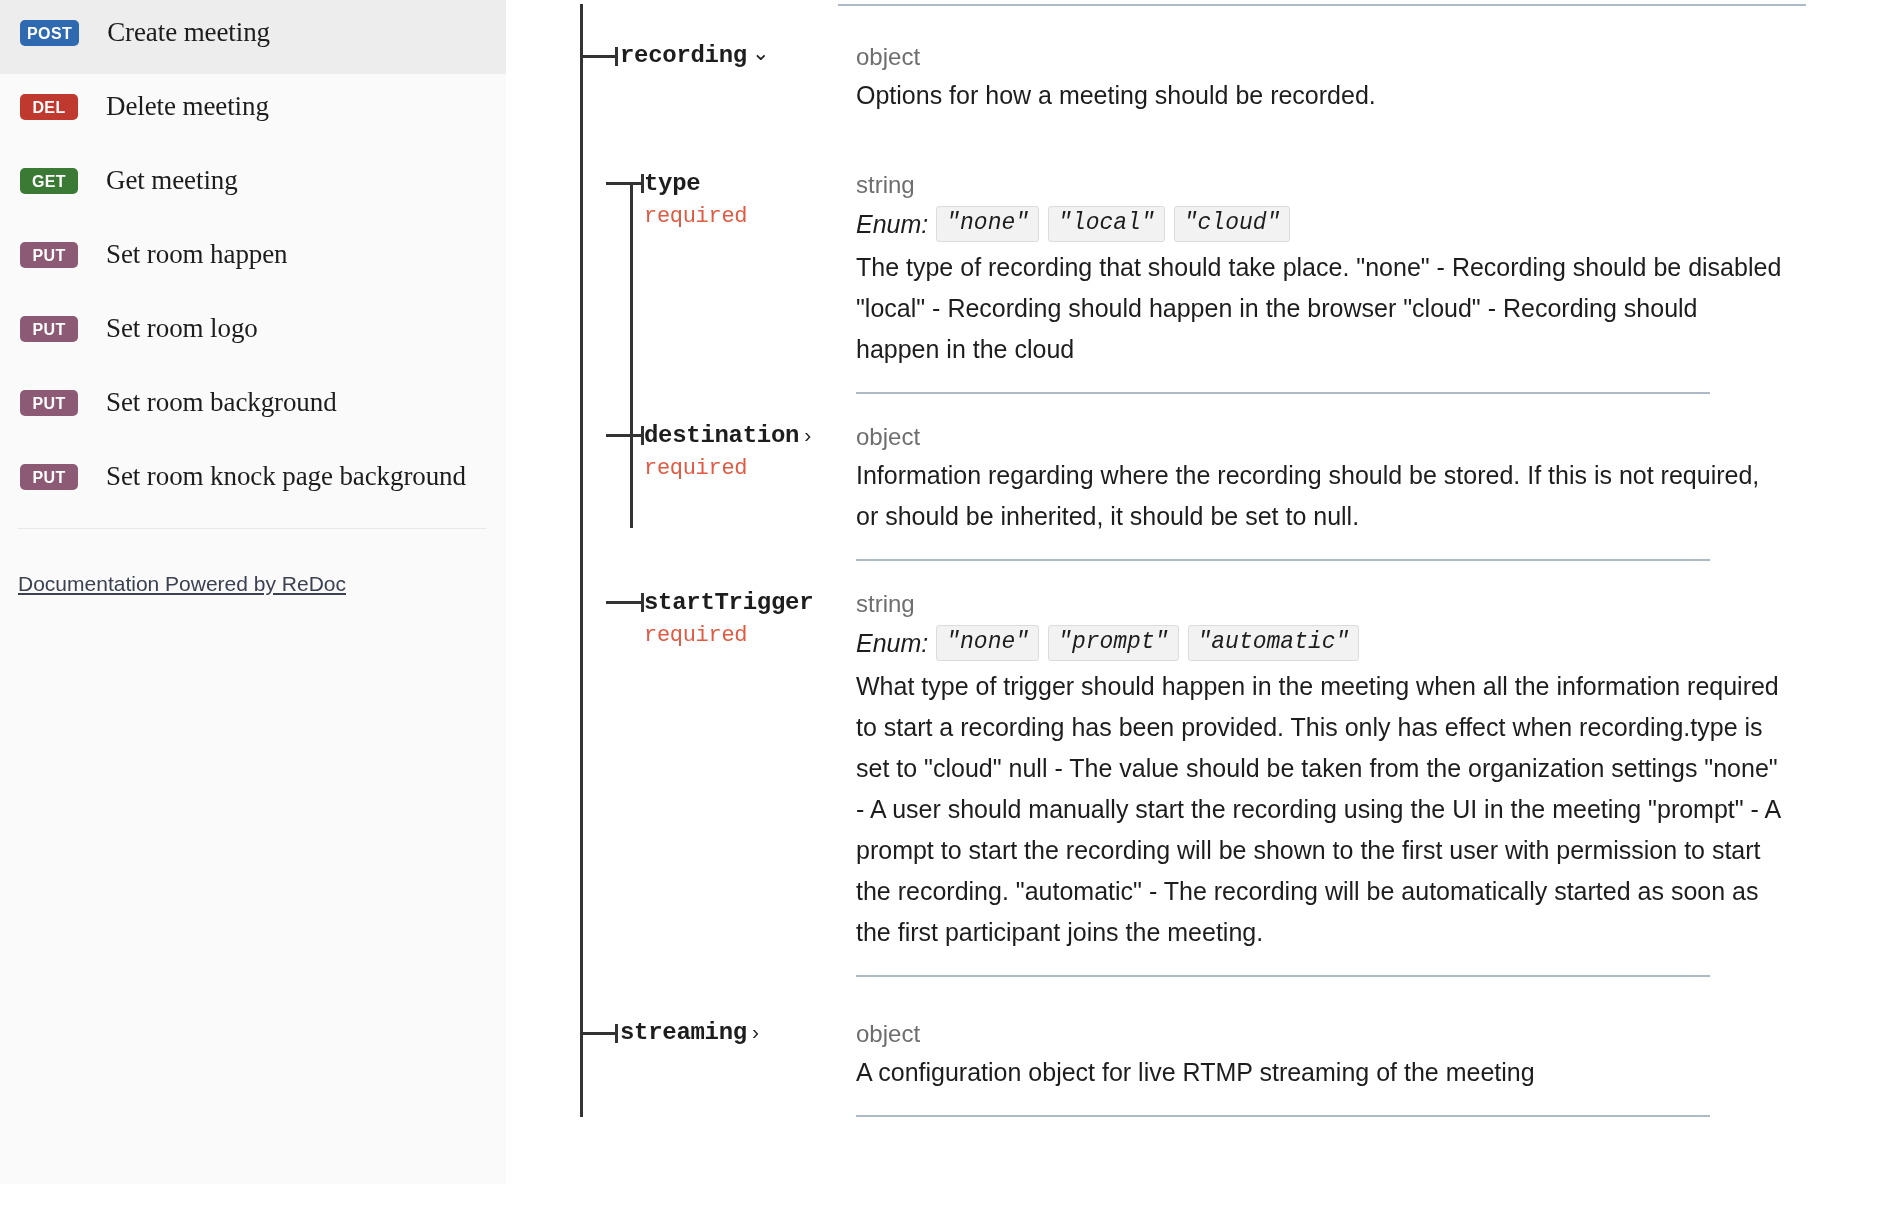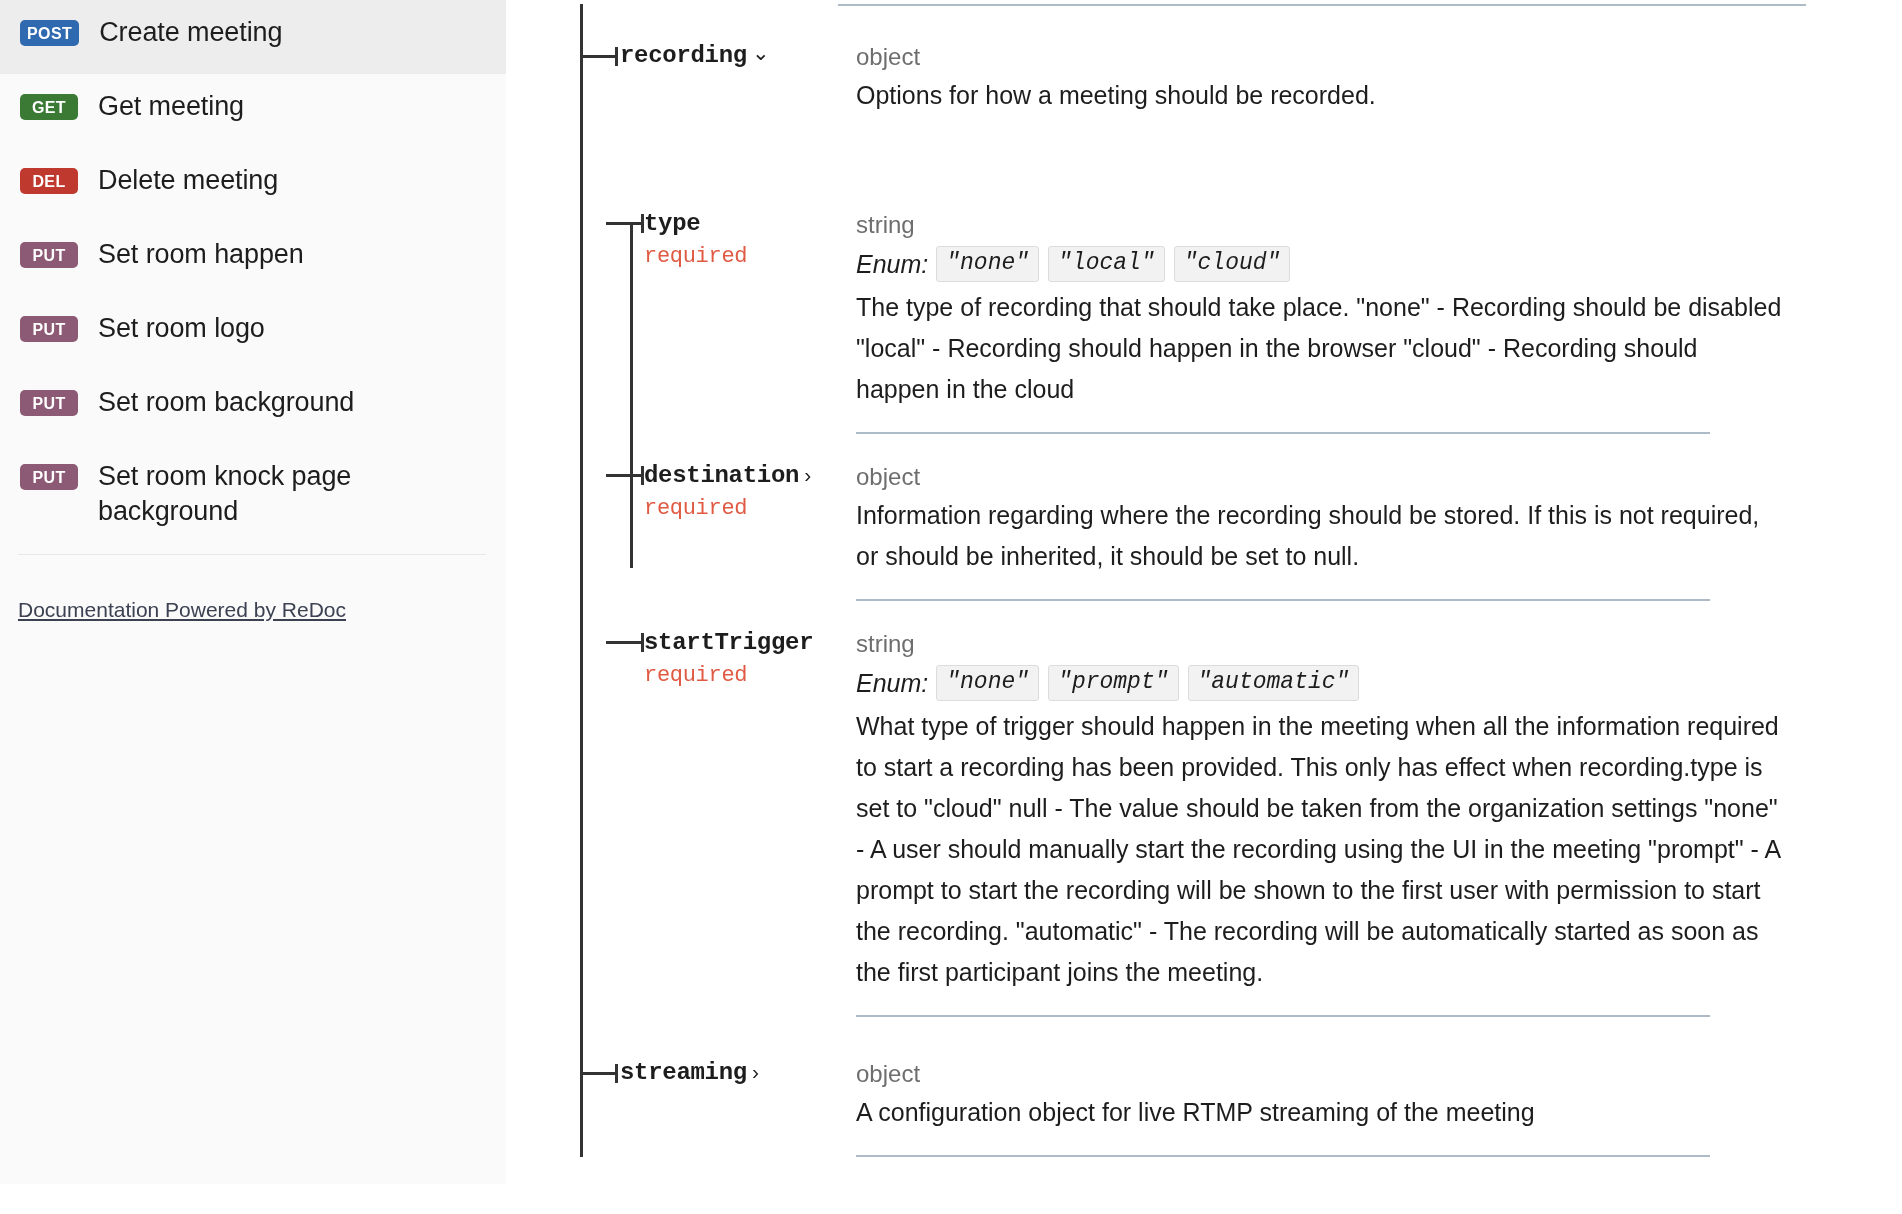--- a/index.html
+++ b/index.html
@@ -47,26 +47,27 @@
     border-radius: 5px;
     padding: 5px 7px 4px 7px;
     line-height: 17px;
     margin-top: 5px;
   }
   .badge.post { background: #2f6ab0; }
   .badge.del  { background: #c0392f; }
   .badge.get  { background: #3b7a35; }
   .badge.put  { background: #8c5a75; }
   .nav-label {
-    margin-left: 20px;
+    margin-left: 28px;
     font-size: 27px;
     line-height: 35px;
     color: #1d1d1d;
     font-weight: 400;
     letter-spacing: -0.1px;
+    font-family: Liberation Serif, serif;
   }
   .nav-divider {
     margin: 10px 20px 0 18px;
     border-top: 1px solid #e8e8e8;
     height: 0;
   }
   .powered {
     display: inline-block;
     margin: 42px 0 0 18px;
     font-size: 21px;
@@ -205,27 +206,27 @@
 <div id="app">
 
   <nav class="sidebar">
 
     <div class="nav-item active">
       <span class="badge post">POST</span>
       <span class="nav-label">Create meeting</span>
     </div>
 
     <div class="nav-item">
+      <span class="badge del">DEL</span>
+      <span class="nav-label">Delete meeting</span>
+    </div>
+
+    <div class="nav-item">
       <span class="badge get">GET</span>
       <span class="nav-label">Get meeting</span>
-    </div>
-
-    <div class="nav-item">
-      <span class="badge del">DEL</span>
-      <span class="nav-label">Delete meeting</span>
     </div>
 
     <div class="nav-item">
       <span class="badge put">PUT</span>
       <span class="nav-label">Set room happen</span>
     </div>
 
     <div class="nav-item">
       <span class="badge put">PUT</span>
       <span class="nav-label">Set room logo</span>
@@ -262,21 +263,21 @@
           <span class="key-name">recording</span><span class="caret">⌄</span>
         </div>
         <div class="val-col">
           <p class="typename">object</p>
           <p class="desc">Options for how a meeting should be recorded.</p>
         </div>
       </div>
 
       <div class="block-gap" style="height:52px;"></div>
 
-      <div style="position:relative;margin-top:40px;">
+      <div style="position:relative;">
 
         <div style="position:absolute;left:50px;top:14px;height:346px;width:3px;background:#333;"></div>
 
         <div class="row">
           <div class="key-col nested">
             <span class="tee" style="left:26px;top:14px;">
                 <i class="h"></i>
                 <i class="cap"></i>
               </span>
             <span class="key-name">type</span>

